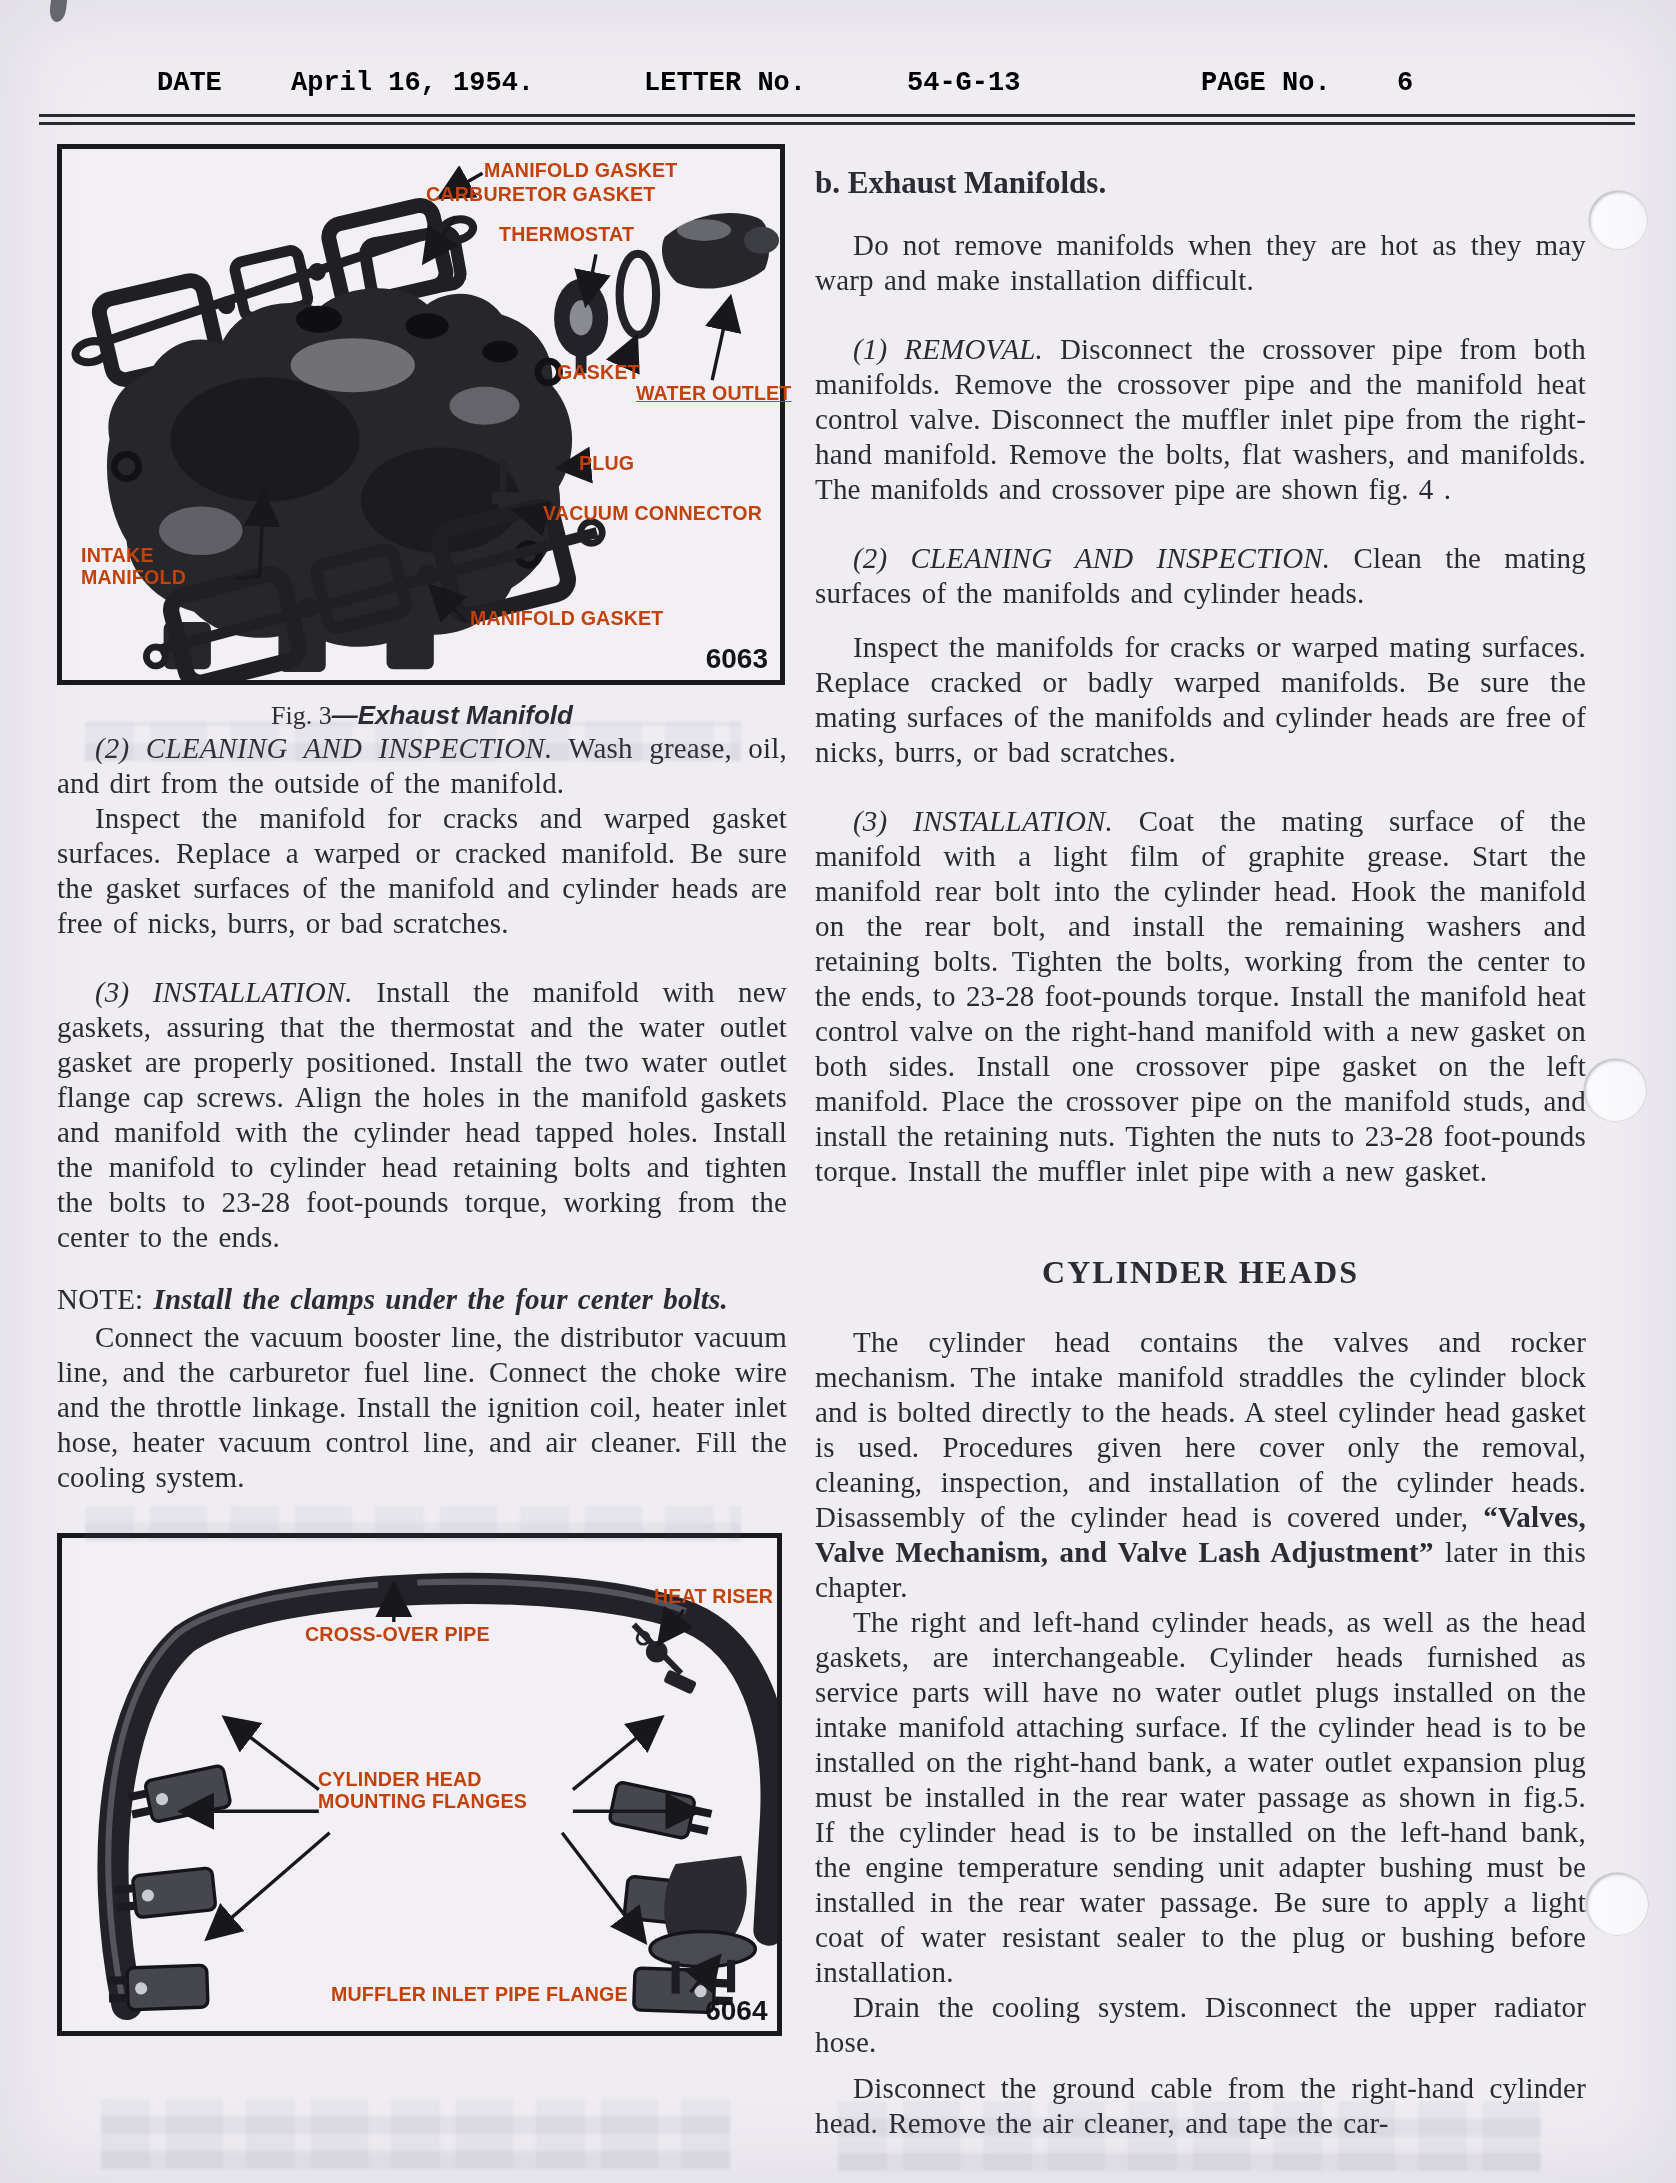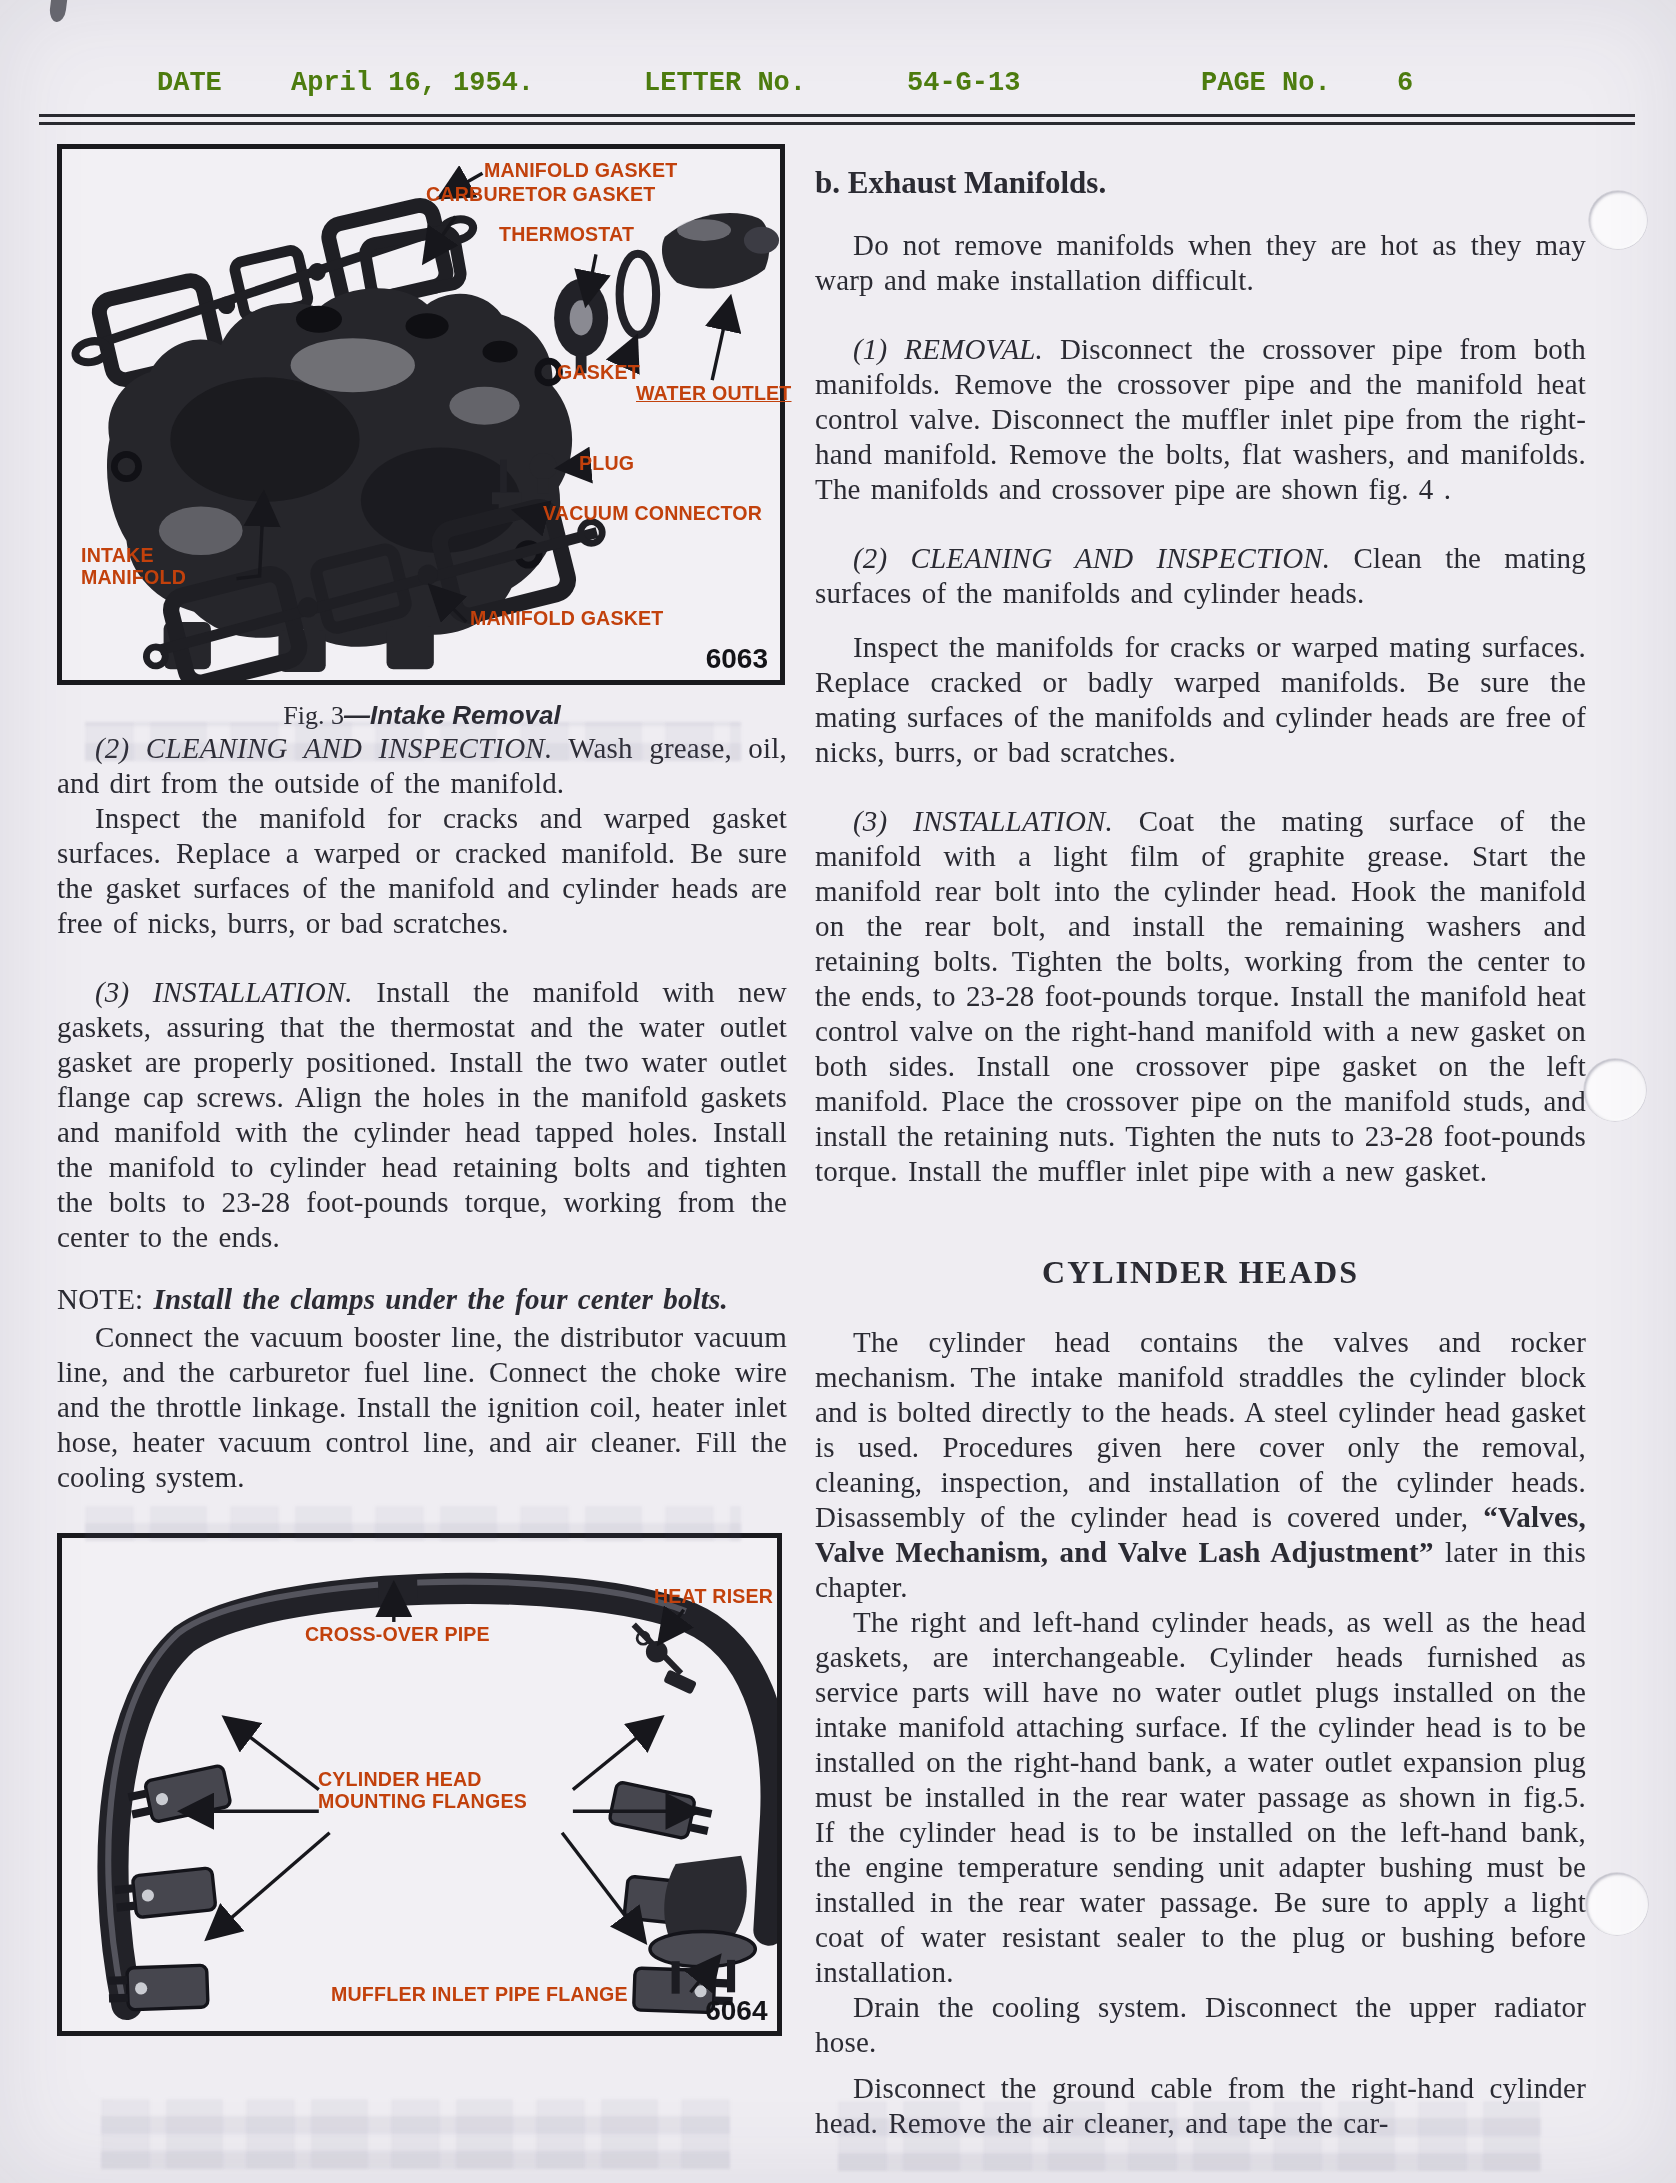--- a/index.html
+++ b/index.html
@@ -7,21 +7,21 @@
     width:1677px;height:2183px;position:relative;overflow:hidden;
     background:#efedf2;
     font-family:"Liberation Serif","DejaVu Serif",serif;
     color:#2b2b33;
   }
   .shade{position:absolute;inset:0;box-shadow:inset 0 0 95px rgba(60,60,85,.10);pointer-events:none;z-index:50;}
   .artifact{position:absolute;left:50px;top:-4px;width:16px;height:26px;background:#3c3c44;border-radius:0 0 60% 60%;opacity:.75;transform:rotate(7deg);}
   
   .hdr{position:absolute;top:68px;left:0;width:100%;height:43px;
        font-family:"Liberation Mono","DejaVu Sans Mono",monospace;font-weight:bold;
-       font-size:27px;color:#4d7c0f;}
+       font-size:27px;color:#000000;}
   .hdr span{position:absolute;white-space:nowrap;}
   .hdr .l-date{left:157px;}
   .hdr .v-date{left:291px;}
   .hdr .l-letter{left:644px;}
   .hdr .v-letter{left:907px;}
   .hdr .l-page{left:1201px;}
   .hdr .v-page{left:1397px;}
   .rule{position:absolute;left:39px;right:42px;height:0;border-top:3.4px solid #2a2a30;}
   .rule.r1{top:114px;}
   .rule.r2{top:122px;}
@@ -195,21 +195,21 @@
     <span class="flabel l-carb">CARBURETOR GASKET</span>
     <span class="flabel l-thermo">THERMOSTAT</span>
     <span class="flabel l-gasket">GASKET</span>
     <span class="flabel l-water">WATER OUTLET</span>
     <span class="flabel l-plug">PLUG</span>
     <span class="flabel l-vac">VACUUM CONNECTOR</span>
     <span class="flabel wrap l-intake">INTAKE MANIFOLD</span>
     <span class="flabel l-mg-bot">MANIFOLD GASKET</span>
     <span class="fignum">6063</span>
   </div>
-  <div class="caption cap3"><span>Fig. 3</span><span class="cap-title">—Intake Removal</span></div>
+  <div class="caption cap3"><span>Fig. 3</span><span class="cap-title">—Exhaust Manifold</span></div>
 
   <p class="b pafter-fig"><span class="lead">(2) CLEANING AND INSPECTION.</span><span> Wash grease, oil, and dirt from the outside of the manifold.</span></p>
   <p class="b">Inspect the manifold for cracks and warped gasket surfaces. Replace a warped or cracked manifold. Be sure the gasket surfaces of the manifold and cylinder heads are free of nicks, burrs, or bad scratches.</p>
   <p class="b gap"><span class="lead">(3) INSTALLATION.</span><span> Install the manifold with new gaskets, assuring that the thermostat and the water outlet gasket are properly positioned. Install the two water outlet flange cap screws. Align the holes in the manifold gaskets and manifold with the cylinder head tapped holes. Install the manifold to cylinder head retaining bolts and tighten the bolts to 23-28 foot-pounds torque, working from the center to the ends.</span></p>
   <p class="b note" style="margin-top:27px"><span class="note-lead">NOTE:</span><span class="note-rest"> Install the clamps under the four center bolts.</span></p>
   <p class="b" style="margin-top:2.7px">Connect the vacuum booster line, the distributor vacuum line, and the carburetor fuel line. Connect the choke wire and the throttle linkage. Install the ignition coil, heater inlet hose, heater vacuum control line, and air cleaner. Fill the cooling system.</p>
 
   <div class="figbox" id="fig4-box">
     <svg width="715" height="493" viewBox="0 0 1058 729">
       <defs>

